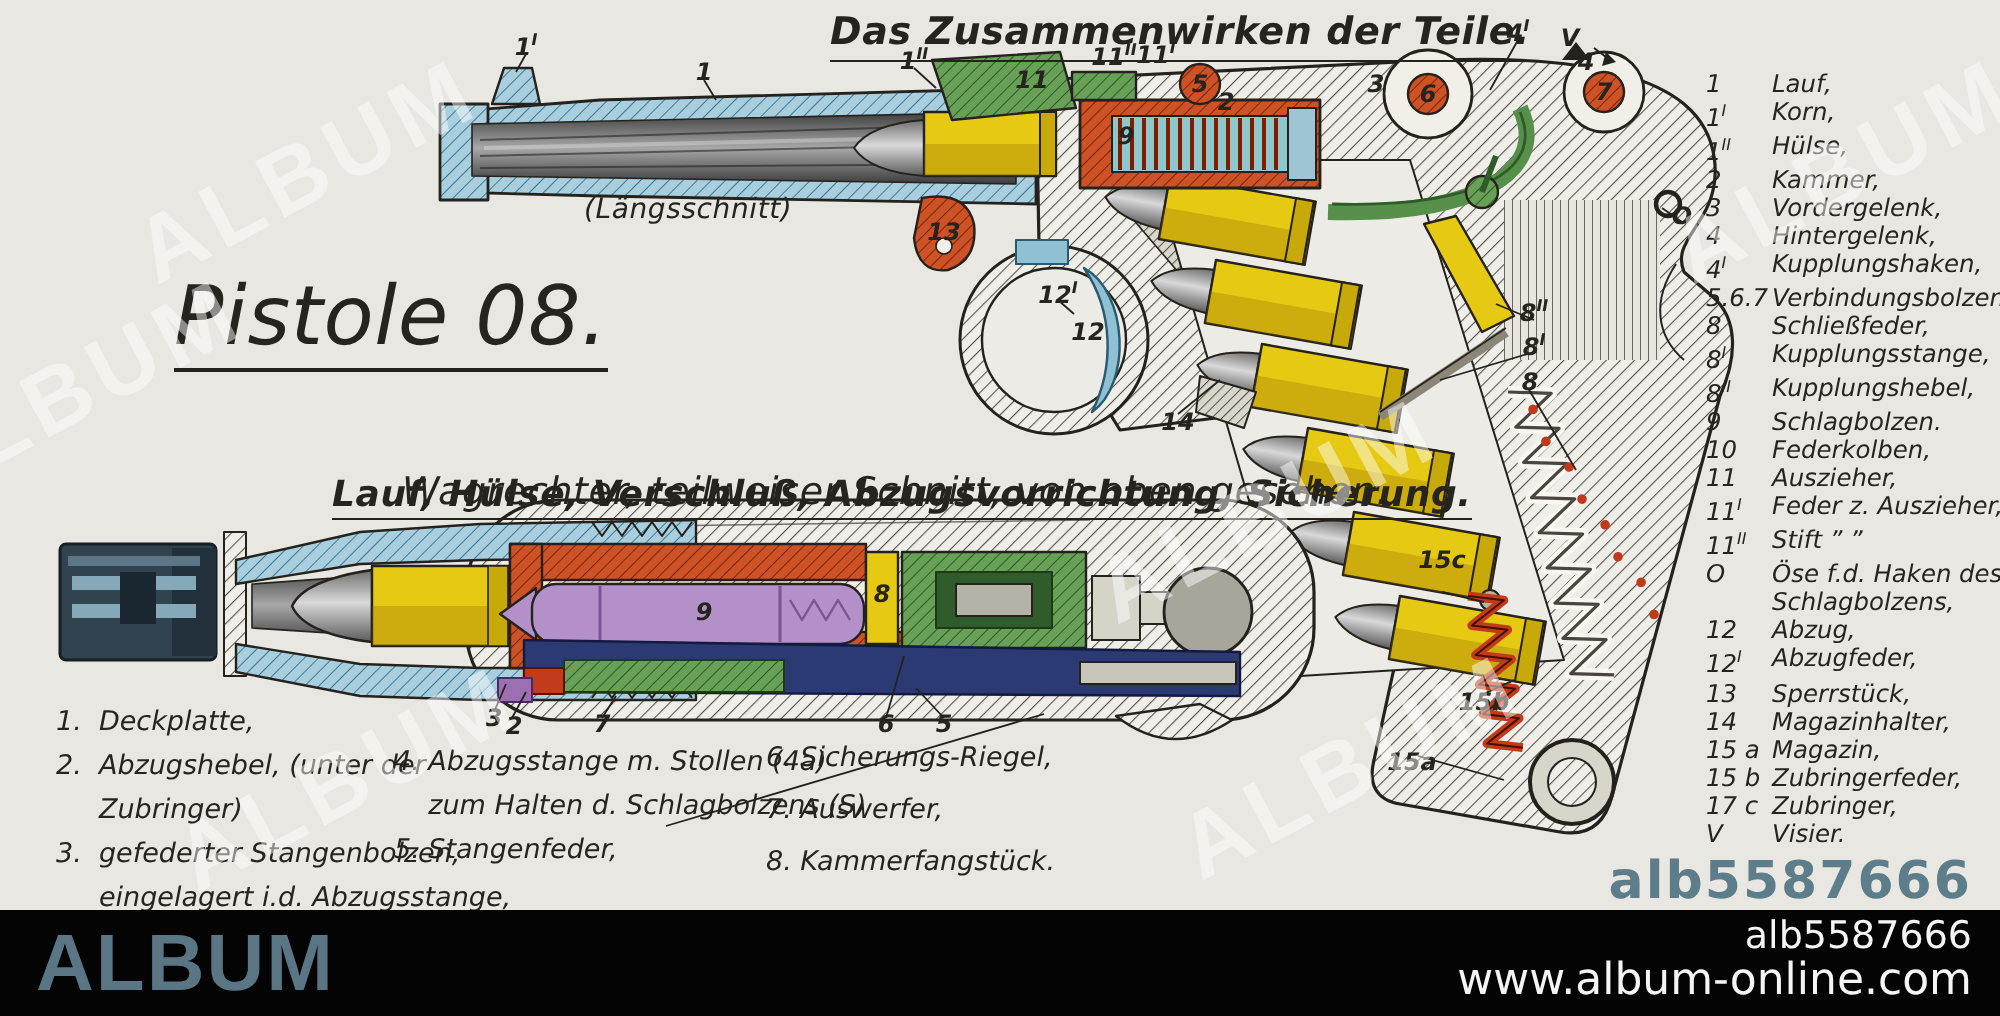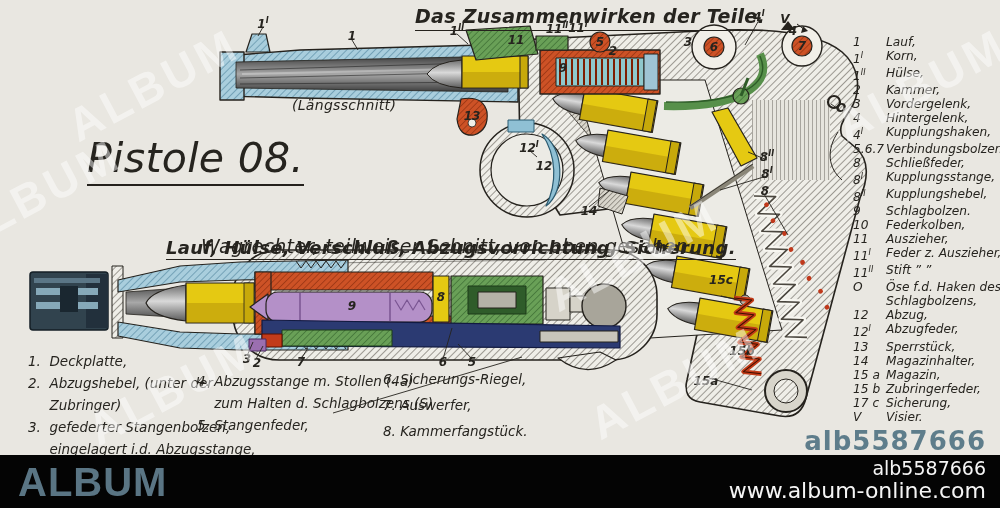--- a/index.html
+++ b/index.html
@@ -403,21 +403,21 @@
       <div class="leg-row">
         <span class="leg-num">15 a</span>
         <span class="leg-label">Magazin,</span>
       </div>
       <div class="leg-row">
         <span class="leg-num">15 b</span>
         <span class="leg-label">Zubringerfeder,</span>
       </div>
       <div class="leg-row">
         <span class="leg-num">17 c</span>
-        <span class="leg-label">Sicherung,</span>
+        <span class="leg-label">Zubringer,</span>
       </div>
       <div class="leg-row">
         <span class="leg-num">V</span>
         <span class="leg-label">Visier.</span>
       </div>
     </div>
   <div id="bl-col1" class="bl-col"><div class="bl-line">1.  Deckplatte,</div><div class="bl-line">2.  Abzugshebel, (unter der</div><div class="bl-line">     Zubringer)</div><div class="bl-line">3.  gefederter Stangenbolzen,</div><div class="bl-line">     eingelagert i.d. Abzugsstange,</div></div>
   <div id="bl-col2" class="bl-col"><div class="bl-line">4. Abzugsstange m. Stollen (4a)</div><div class="bl-line">    zum Halten d. Schlagbolzens (S)</div><div class="bl-line">5. Stangenfeder,</div></div>
   <div id="bl-col3" class="bl-col"><div class="bl-line">6. Sicherungs-Riegel,</div><div class="bl-line">7. Auswerfer,</div><div class="bl-line">8. Kammerfangstück.</div></div>
 

